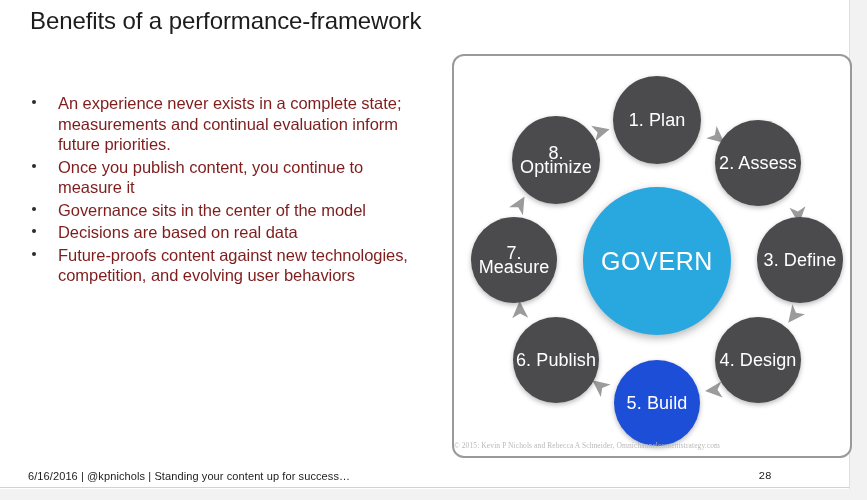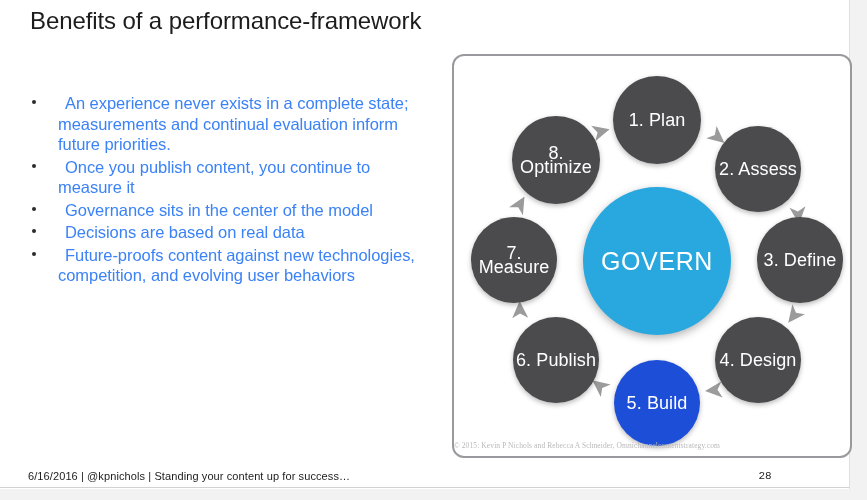--- a/index.html
+++ b/index.html
@@ -22,21 +22,21 @@
   }
 
   
   .bullets{position:absolute;left:24px;top:93px;width:400px;}
   .bullet{position:relative;padding-left:34px;margin-bottom:2px;}
   .bullet .dot{
     position:absolute;left:8px;top:7px;width:4px;height:4px;border-radius:50%;
     background:#2b2b2b;
   }
   .bullet .btxt{
-    font-size:16.5px;line-height:20.5px;color:#3b82f6;letter-spacing:-0.05px;margin-left:7px;
+    font-size:16.5px;line-height:20.5px;color:#7f1d1d;letter-spacing:-0.05px;
   }
 
   
   .diagram{
     position:absolute;left:452px;top:54px;width:400px;height:404px;
     border:2.5px solid #9a9a9e;border-radius:12px;background:#fff;
     box-sizing:border-box;
   }
   .diagram-inner{position:absolute;inset:0;}
 
@@ -118,21 +118,21 @@
           </g>
           <g transform="translate(65,150) rotate(300)">
             <path d="M 11 0 L -6 -8 L -1.5 0 L -6 8 Z" fill="#9b9b9b"></path>
           </g>
           <g transform="translate(145,76) rotate(345)">
             <path d="M 11 0 L -6 -8 L -1.5 0 L -6 8 Z" fill="#9b9b9b"></path>
           </g>
         </svg>
     <div class="center-node" style="left: 129px; top: 131px; width: 148px; height: 148px; background: rgb(41, 168, 224);">GOVERN</div>
         <div class="node" style="left: 159px; top: 20px; width: 88px; height: 88px; background: rgb(75, 75, 77);">1. Plan</div>
-        <div class="node" style="left: 261px; top: 70px; width: 86px; height: 86px; background: rgb(75, 75, 77);">2. Assess</div>
+        <div class="node" style="left: 261px; top: 64px; width: 86px; height: 86px; background: rgb(75, 75, 77);">2. Assess</div>
         <div class="node" style="left: 303px; top: 161px; width: 86px; height: 86px; background: rgb(75, 75, 77);">3. Define</div>
         <div class="node" style="left: 261px; top: 261px; width: 86px; height: 86px; background: rgb(75, 75, 77);">4. Design</div>
         <div class="node" style="left: 160px; top: 304px; width: 86px; height: 86px; background: #1d4ed8;">5. Build</div>
         <div class="node" style="left: 59px; top: 261px; width: 86px; height: 86px; background: rgb(75, 75, 77);">6. Publish</div>
         <div class="node" style="left: 17px; top: 161px; width: 86px; height: 86px; background: rgb(75, 75, 77);">7. Measure</div>
         <div class="node" style="left: 58px; top: 60px; width: 88px; height: 88px; background: rgb(75, 75, 77);">8. Optimize</div>
       </div>
     <div class="copyright">© 2015: Kevin P Nichols and Rebecca A Schneider, Omnichannelcontentstrategy.com</div>
   </div>
 

